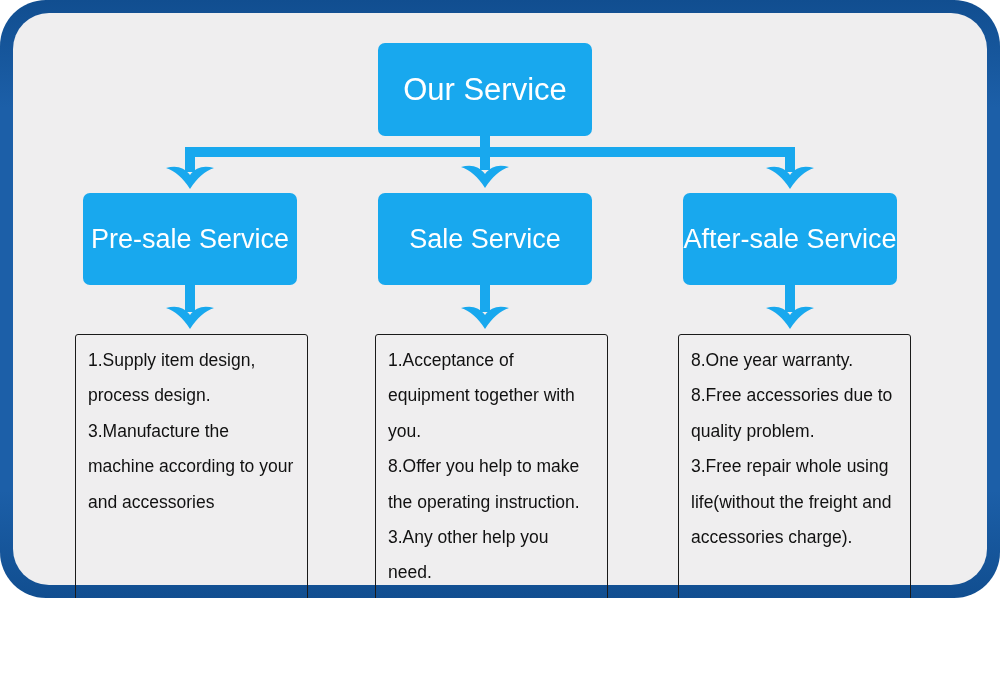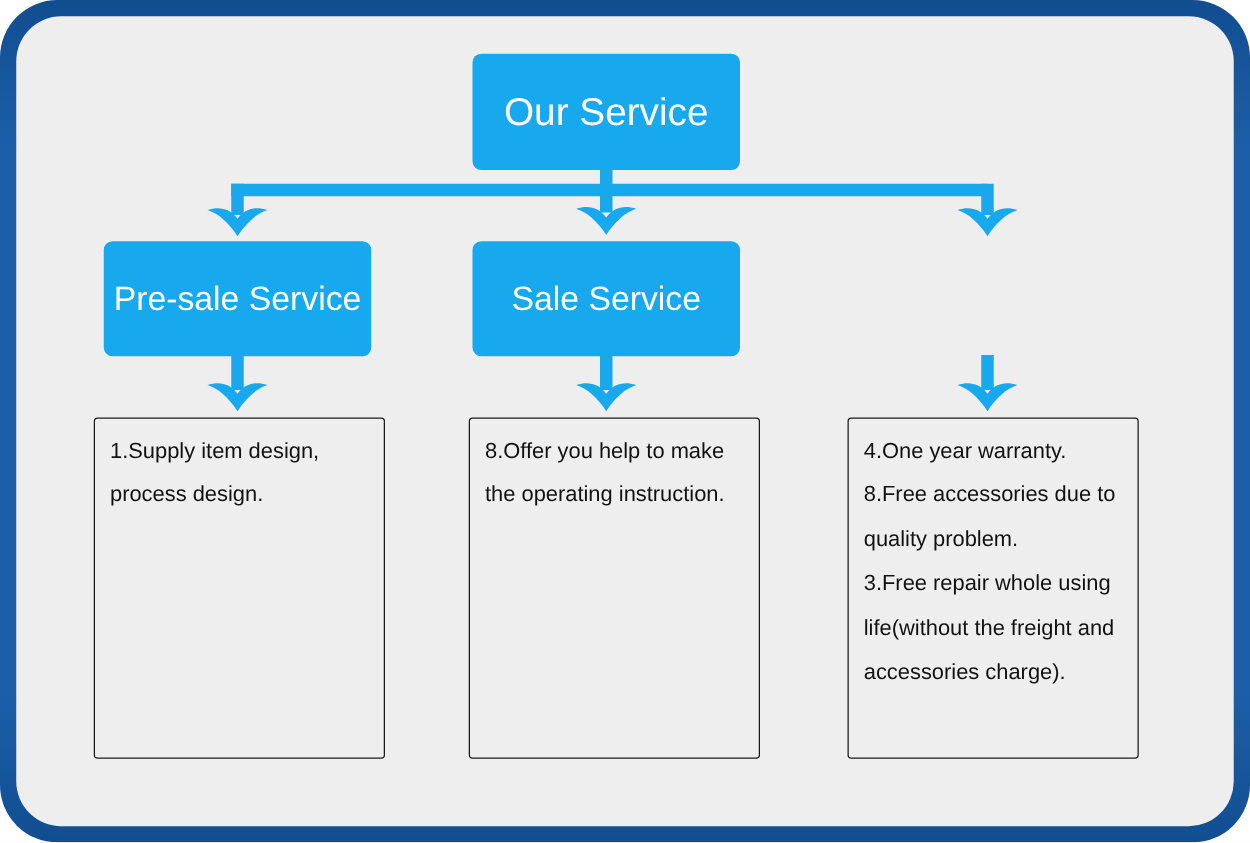--- a/index.html
+++ b/index.html
@@ -6,21 +6,21 @@
     --accent:#18a8ee;
     --frame:#1c5fa8;
     --frame_dark:#114e90;
     --panel_bg:#efeeef;
     --text:#111111;
     --box_text:#ffffff;
   }
   *{margin:0;padding:0;box-sizing:border-box;}
   html,body{width:1000px;height:674px;background:#ffffff;}
   body{font-family:"Liberation Sans", sans-serif;}
-  .stage{position:relative;width:1000px;height:674px;background:#ffffff;overflow:hidden;}
+  .stage{position:relative;width:1000px;height:598px;background:#ffffff;overflow:hidden;}
   .frame{
     position:absolute;inset:0;
     border-radius:46px;
     background:linear-gradient(180deg,var(--frame_dark) 0%,var(--frame) 18%,var(--frame) 82%,var(--frame_dark) 100%);
   }
   .panel{
     position:absolute;left:13px;top:13px;right:13px;bottom:13px;
     background:var(--panel_bg);
     border-radius:36px;
   }
@@ -87,25 +87,31 @@
   <div class="node root">
     <span>Our Service</span>
   </div>
 
   <div class="node branch b0">
     <span>Pre-sale Service</span>
   </div>
   <div class="node branch b1">
     <span>Sale Service</span>
   </div>
+  <div class="node branch b2">
+    <span>After-sale Service</span>
+  </div>
 
   <div class="listbox l0">
     <p>1.Supply item design, process design.</p>
+    <p>3.Manufacture the machine according to your and accessories</p>
   </div>
   <div class="listbox l1">
+    <p>1.Acceptance of equipment together with you.</p>
     <p>8.Offer you help to make the operating instruction.</p>
+    <p>3.Any other help you need.</p>
   </div>
   <div class="listbox l2">
-    <p>4.One year warranty.</p>
+    <p>8.One year warranty.</p>
     <p>8.Free accessories due to quality problem.</p>
     <p>3.Free repair whole using life(without the freight and accessories charge).</p>
   </div>
 </div>
 
 </body></html>

